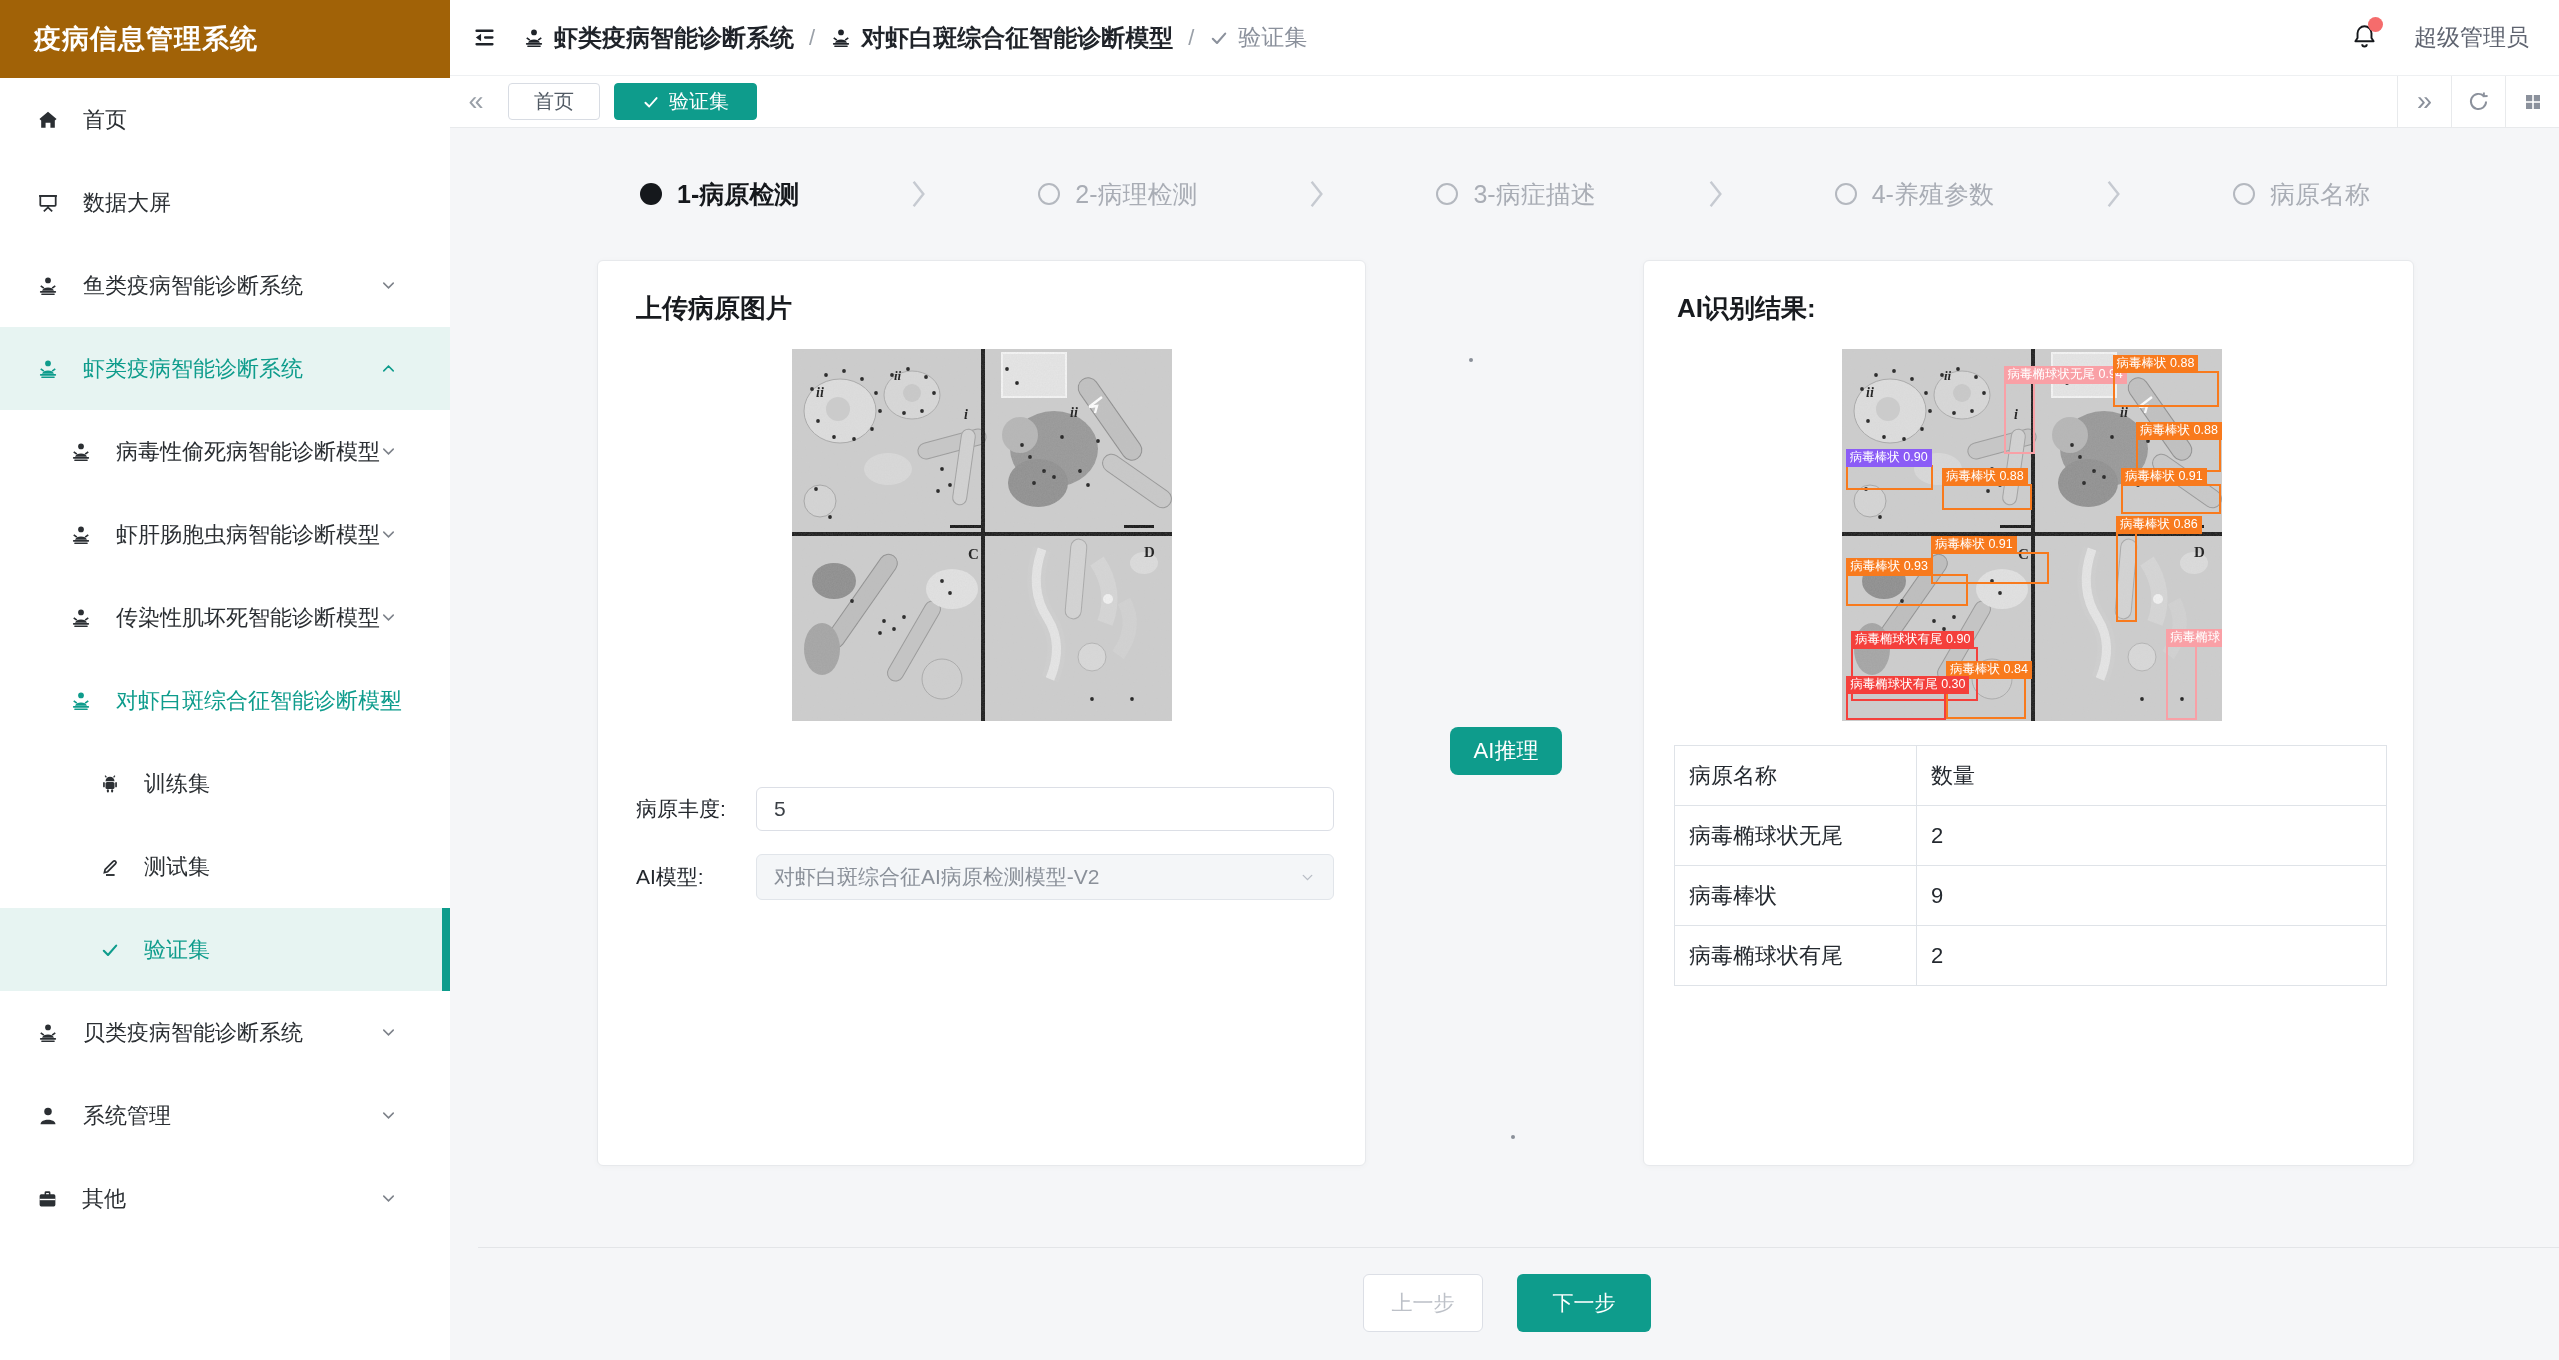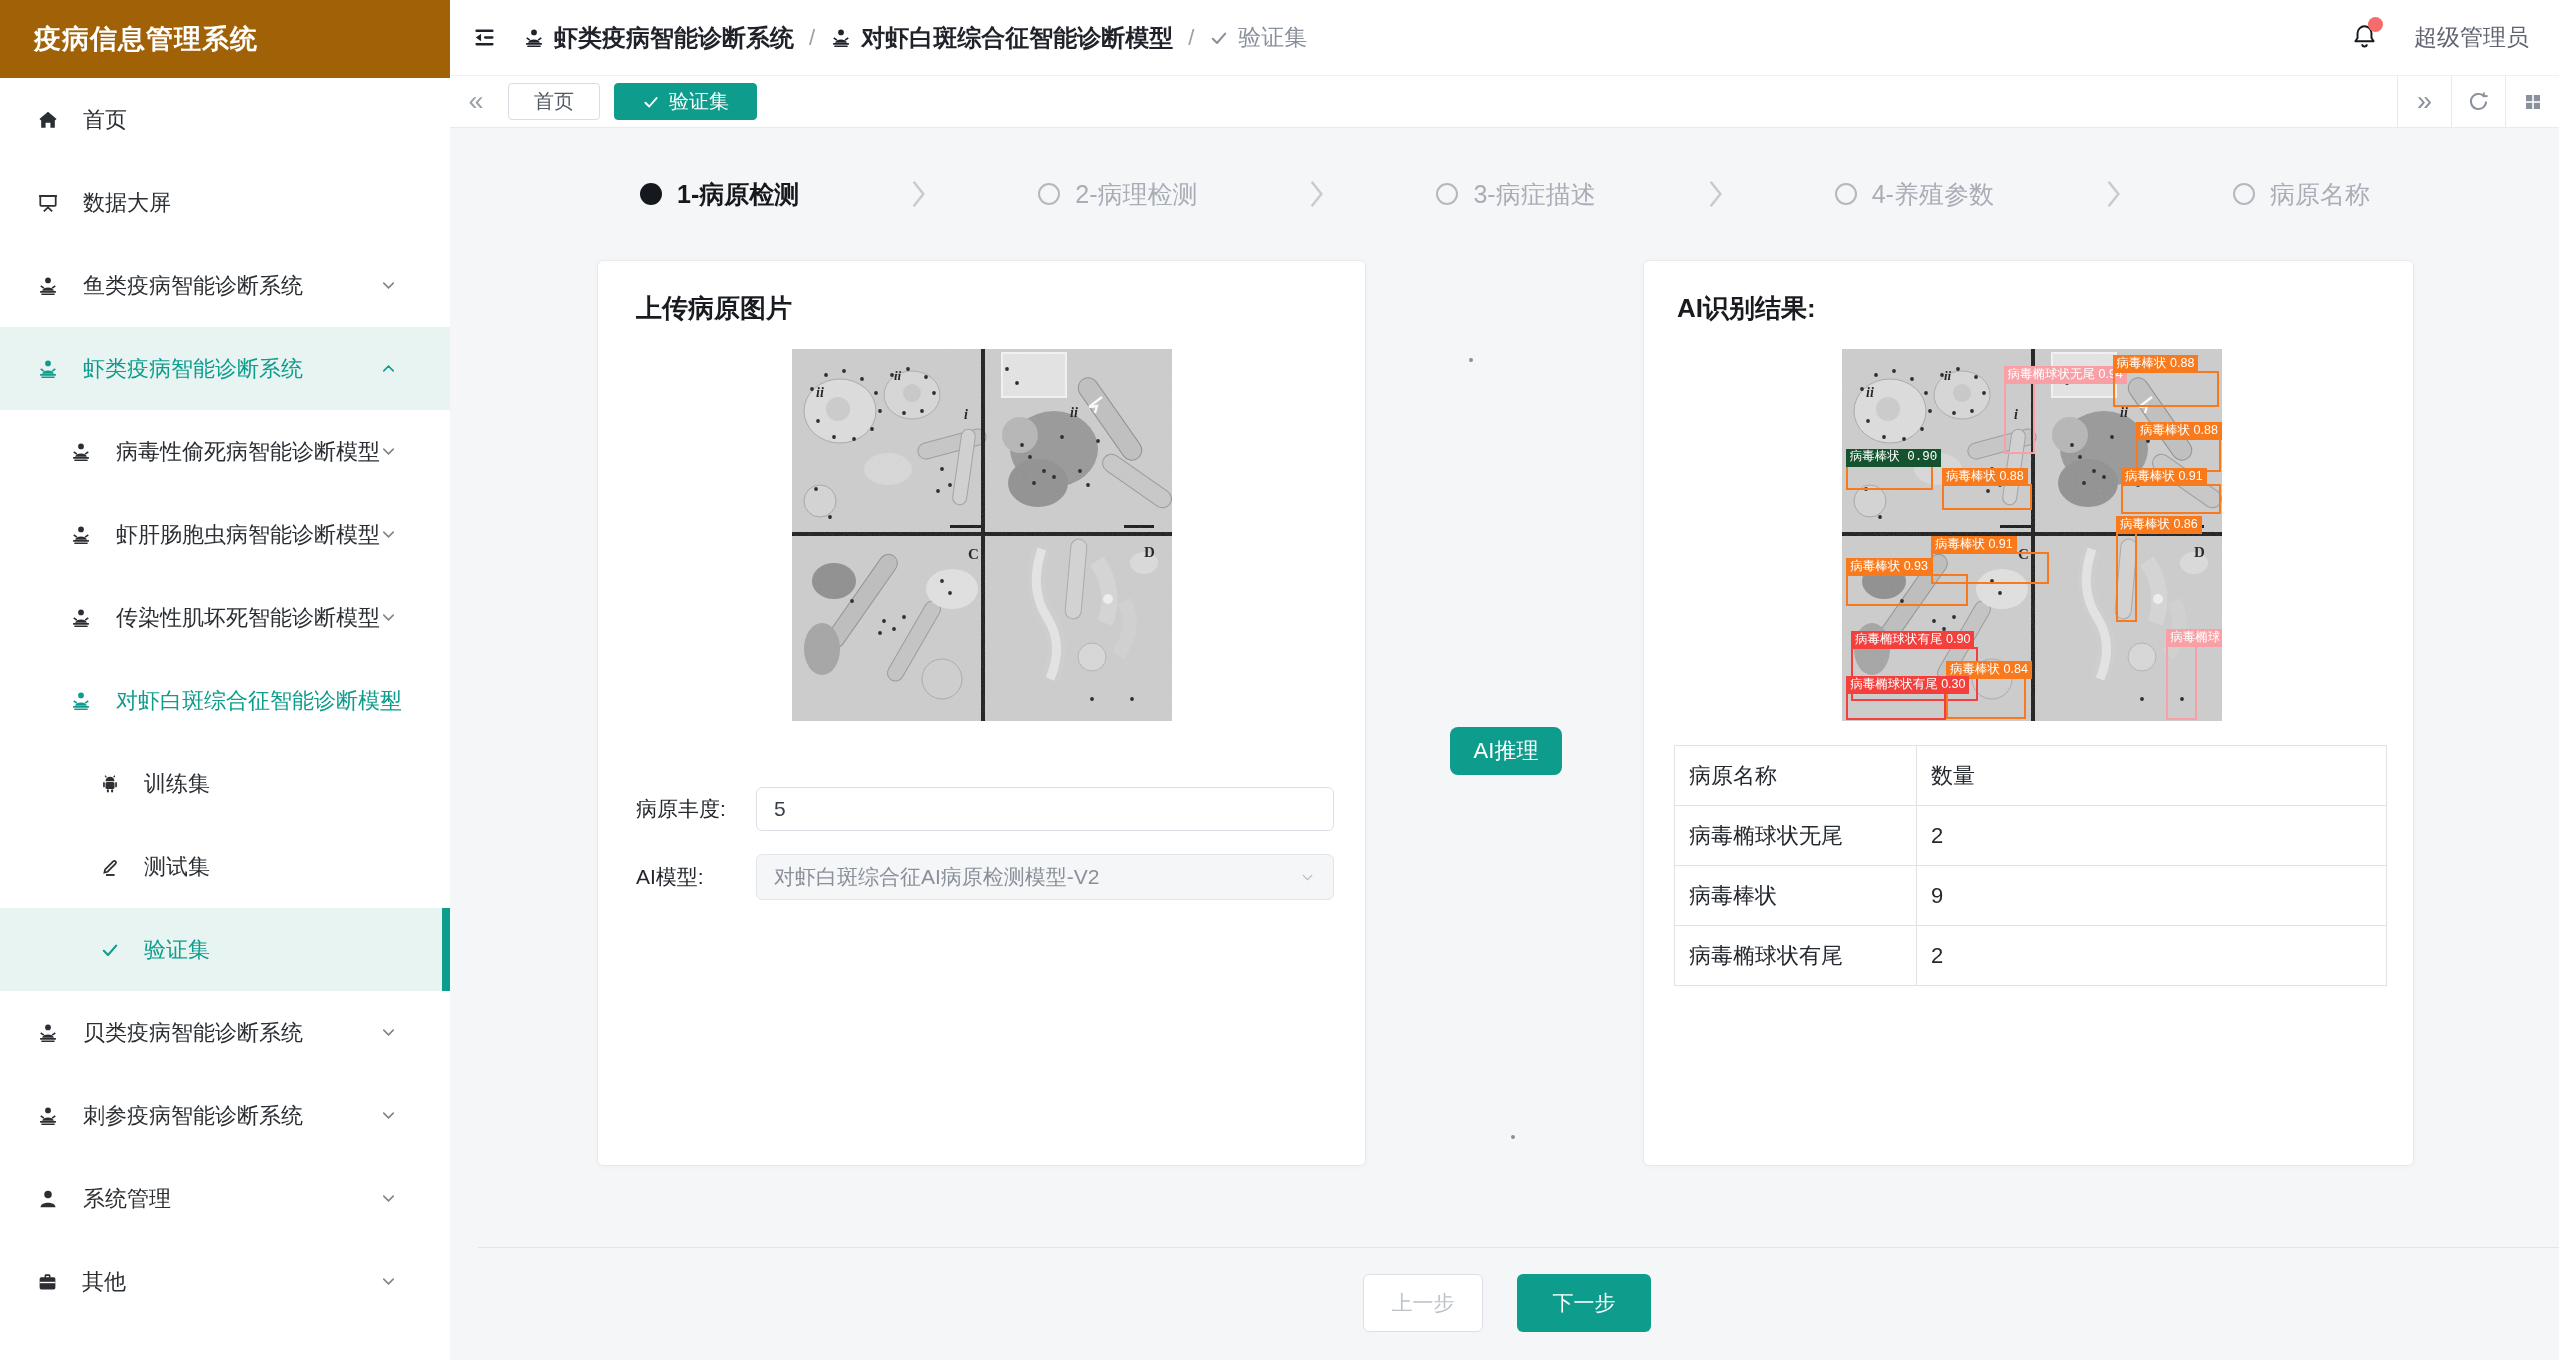--- a/index.html
+++ b/index.html
@@ -279,37 +279,20 @@
         <span class="ic">
           <svg viewBox="0 0 20 20" width="22" height="22" fill="currentColor">
             <circle cx="10" cy="4.9" r="2.6"></circle>
             <path d="M4.6 14.4 c0.6-4.2 10.2-4.2 10.8 0 z"></path>
             <path d="M3.4 9.8 l2.8 2.2 M16.6 9.8 l-2.8 2.2" stroke="currentColor" stroke-width="1.5"></path>
             <rect x="2.6" y="14.6" width="14.8" height="1.5" rx="0.75"></rect>
             <rect x="3.8" y="16.9" width="12.4" height="1.2" rx="0.6"></rect>
           </svg>
         </span>
         <span class="menu-label">贝类疫病智能诊断系统</span>
-        <span class="ic chev">
-          <svg viewBox="0 0 20 20" width="19" height="19" fill="none" stroke="currentColor" stroke-width="1.6" stroke-linecap="round">
-            <path d="M5 7.5 L10 12.5 L15 7.5"></path>
-          </svg>
-        </span>
-      </li>
-      <li class="menu-item lv0">
-        <span class="ic">
-          <svg viewBox="0 0 20 20" width="22" height="22" fill="currentColor">
-            <circle cx="10" cy="4.9" r="2.6"></circle>
-            <path d="M4.6 14.4 c0.6-4.2 10.2-4.2 10.8 0 z"></path>
-            <path d="M3.4 9.8 l2.8 2.2 M16.6 9.8 l-2.8 2.2" stroke="currentColor" stroke-width="1.5"></path>
-            <rect x="2.6" y="14.6" width="14.8" height="1.5" rx="0.75"></rect>
-            <rect x="3.8" y="16.9" width="12.4" height="1.2" rx="0.6"></rect>
-          </svg>
-        </span>
-        <span class="menu-label">刺参疫病智能诊断系统</span>
         <span class="ic chev">
           <svg viewBox="0 0 20 20" width="19" height="19" fill="none" stroke="currentColor" stroke-width="1.6" stroke-linecap="round">
             <path d="M5 7.5 L10 12.5 L15 7.5"></path>
           </svg>
         </span>
       </li>
       <li class="menu-item lv0">
         <span class="ic">
           <svg viewBox="0 0 20 20" width="22" height="22" fill="currentColor">
             <circle cx="10" cy="6" r="3.4"></circle>
@@ -718,21 +701,21 @@
             <rect width="380" height="372" filter="url(#noiseR)"></rect>
           </svg>
         <div id="boxes">
             <div class="bbox" style="left: 42.5%; top: 8.8%; width: 8.2%; height: 19.5%; border-color: rgb(249, 160, 166);">
               <span class="bbox-label" style="background: rgb(249, 160, 166);">病毒椭球状无尾 0.94</span>
             </div>
             <div class="bbox" style="left: 71.2%; top: 5.9%; width: 27.9%; height: 9.8%; border-color: rgb(248, 122, 29);">
               <span class="bbox-label" style="background: rgb(248, 122, 29);">病毒棒状 0.88</span>
             </div>
             <div class="bbox" style="left: 1%; top: 31.2%; width: 23%; height: 6.8%; border-color: rgb(248, 122, 29);">
-              <span class="bbox-label" style="background: #14532d; font-family: Liberation Mono, monospace;">病毒棒状 0.90</span>
+              <span class="bbox-label" style="background: #8b5cf6;">病毒棒状 0.90</span>
             </div>
             <div class="bbox" style="left: 26.3%; top: 36.3%; width: 23.7%; height: 7%; border-color: rgb(248, 122, 29);">
               <span class="bbox-label" style="background: rgb(248, 122, 29);">病毒棒状 0.88</span>
             </div>
             <div class="bbox" style="left: 77.4%; top: 23.8%; width: 22.4%; height: 9.2%; border-color: rgb(248, 122, 29);">
               <span class="bbox-label" style="background: rgb(248, 122, 29);">病毒棒状 0.88</span>
             </div>
             <div class="bbox" style="left: 73.4%; top: 36.4%; width: 26.4%; height: 7.9%; border-color: rgb(248, 122, 29);">
               <span class="bbox-label" style="background: rgb(248, 122, 29);">病毒棒状 0.91</span>
             </div>

